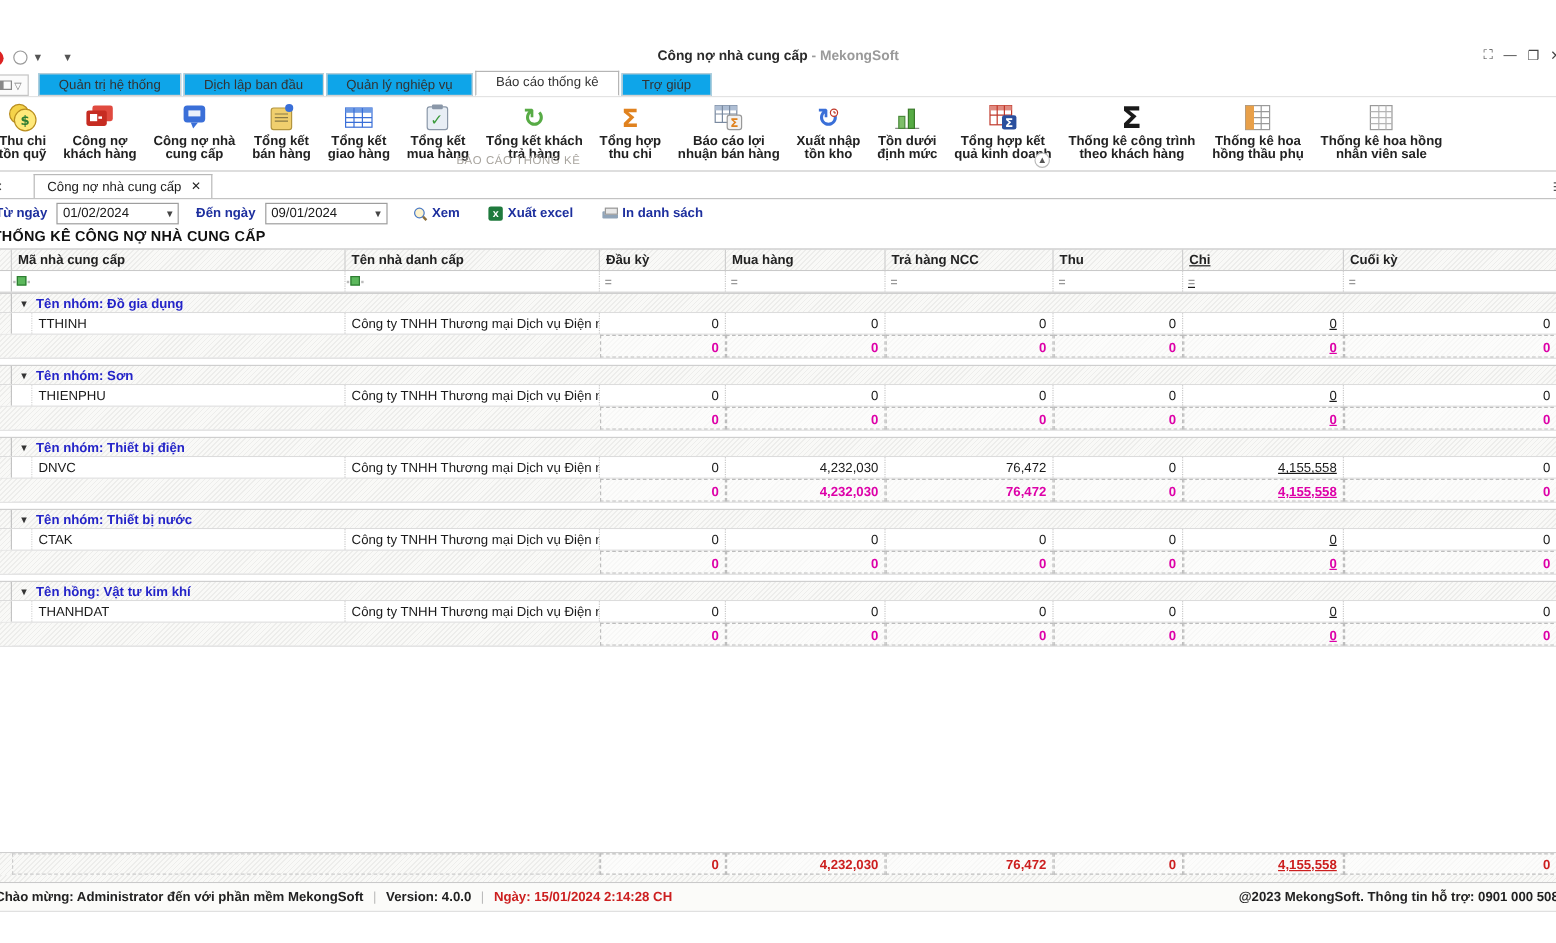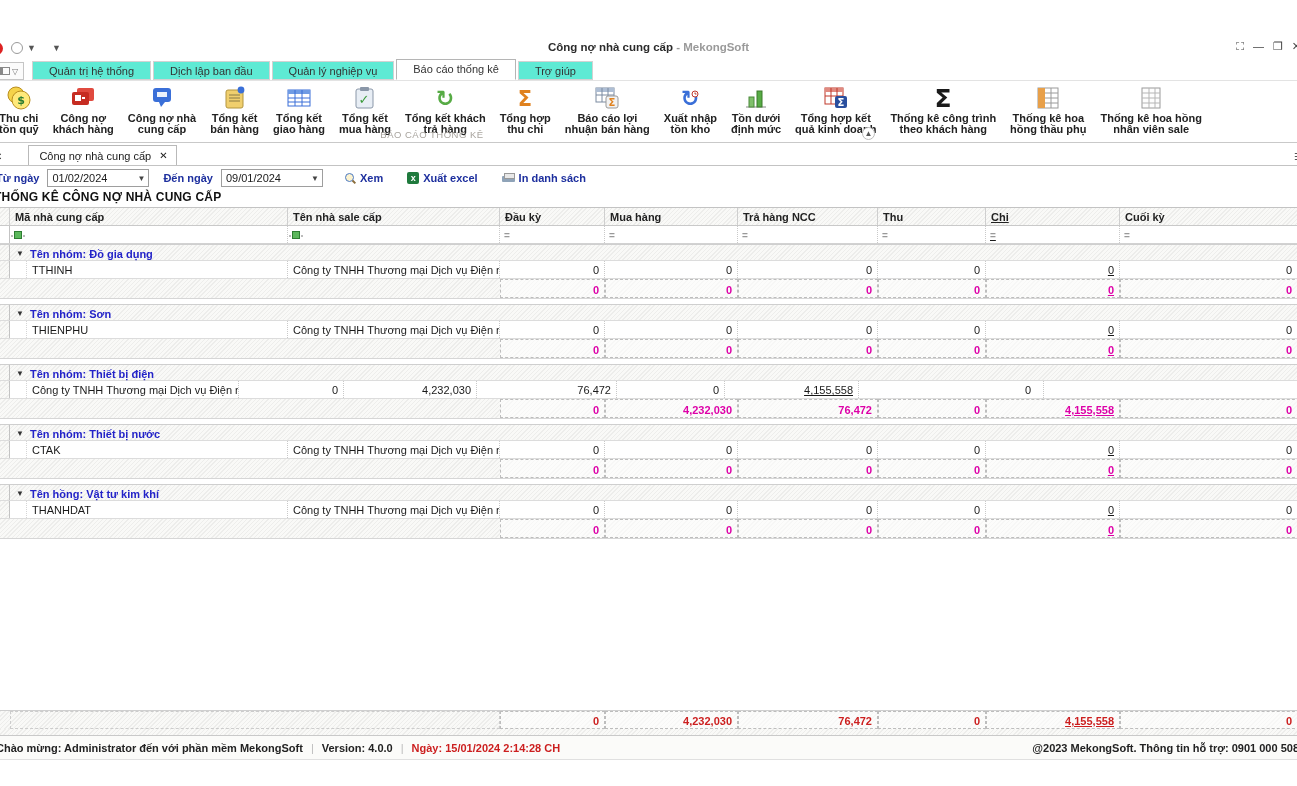--- a/index.html
+++ b/index.html
@@ -20,21 +20,21 @@
   .tb-title span.appname { color:#9a9a9a; font-weight:bold;text-align:right; }
   .winbtns { position:absolute; right:4px; top:2px; display:flex; gap:9px; color:#444; font-size:11px; }
   .winbtns span { cursor:default; }
 
   
   .ribbon-tabs { height:22px; display:flex; align-items:flex-end; padding-left:2px; position:relative; }
   .appmenu-btn { width:30px; height:18px; border:1px solid #c5c5c5; background:#fbfbfb; display:flex;
                  align-items:center; justify-content:center; gap:2px; margin:0 8px 0 0; }
   .appmenu-glyph { width:10px; height:8px; border:1px solid #888; border-left-width:3px; }
   .appmenu-caret { font-size:8px; color:#777; }
-  .rtab { padding:3px 16px; border:1px solid #d2d2d2; background:#5eead4; margin-right:2px; color:#333;
+  .rtab { padding:3px 16px; border:1px solid #d2d2d2; background:#0ea5e9; margin-right:2px; color:#333;
           height:19px; white-space:nowrap; }
   .rtab.active { background:#fff; border-color:#b5b5b5; border-bottom-color:#fff; height:21px; font-weight:normal; }
 
   
   .ribbon-body { background:#fff; border-top:1px solid #e3e3e3; }
   .ribbon-items { display:flex; align-items:flex-start; padding:2px 0 0 0; height:48px; }
   .titem { display:flex; flex-direction:column; align-items:center; padding:1px 7px; cursor:default; }
   .titem .lbl { text-align:center; line-height:11px; white-space:pre-line; margin-top:1px; color:#222; font-weight:bold; }
   .ic { width:30px; height:28px; display:flex; align-items:center; justify-content:center; }
   .ribbon-caption { height:14px; position:relative; border-bottom:1px solid #c9c9c9; }
@@ -389,21 +389,21 @@
       <span>In danh sách</span>
     </div>
   </div>
 
   <div class="report-title">THỐNG KÊ CÔNG NỢ NHÀ CUNG CẤP</div>
 
   <div class="grid" id="grid">
       <div class="grow hdr-row hatch">
         <div class="c-ind cell"></div>
         <div class="cell c0">Mã nhà cung cấp</div>
-        <div class="cell c1">Tên nhà sale cấp</div>
+        <div class="cell c1">Tên nhà danh cấp</div>
         <div class="cell c2">Đầu kỳ</div>
         <div class="cell c3">Mua hàng</div>
         <div class="cell c4">Trả hàng NCC</div>
         <div class="cell c5">Thu</div>
         <div class="cell c6">Chi</div>
         <div class="cell c7">Cuối kỳ</div>
       </div>
       <div class="grow flt-row">
         <div class="c-ind cell"></div>
         <div class="cell c0"><span class="flt-ab"></span></div>
@@ -476,20 +476,21 @@
       </div>
       <div class="group-gap"></div>
       <div class="grow group-row hatch">
         <div class="c-ind cell hatch"></div>
         <div class="garrow">▼</div>
         <div class="gtext">Tên nhóm: Thiết bị điện</div>
       </div>
       <div class="grow data-row">
         <div class="c-ind cell hatch"></div>
         <div class="c-indent cell"></div>
+        <div class="cell txt c0d">DNVC</div>
         <div class="cell txt c1">Công ty TNHH Thương mại Dịch vụ Điện nước...</div>
         <div class="cell num c2">0</div>
         <div class="cell num c3">4,232,030</div>
         <div class="cell num c4">76,472</div>
         <div class="cell num c5">0</div>
         <div class="cell num c6">4,155,558</div>
         <div class="cell num c7">0</div>
       </div>
       <div class="grow sub-row hatch">
         <div class="c-ind cell hatch"></div>

